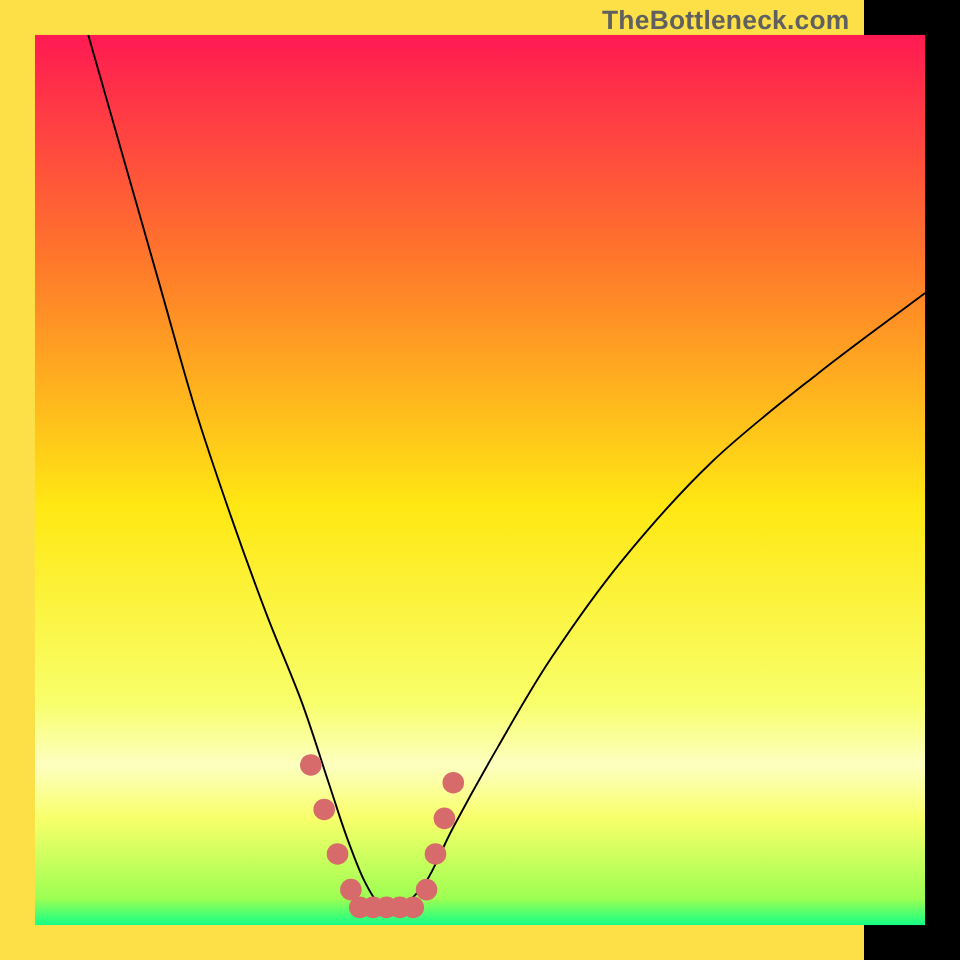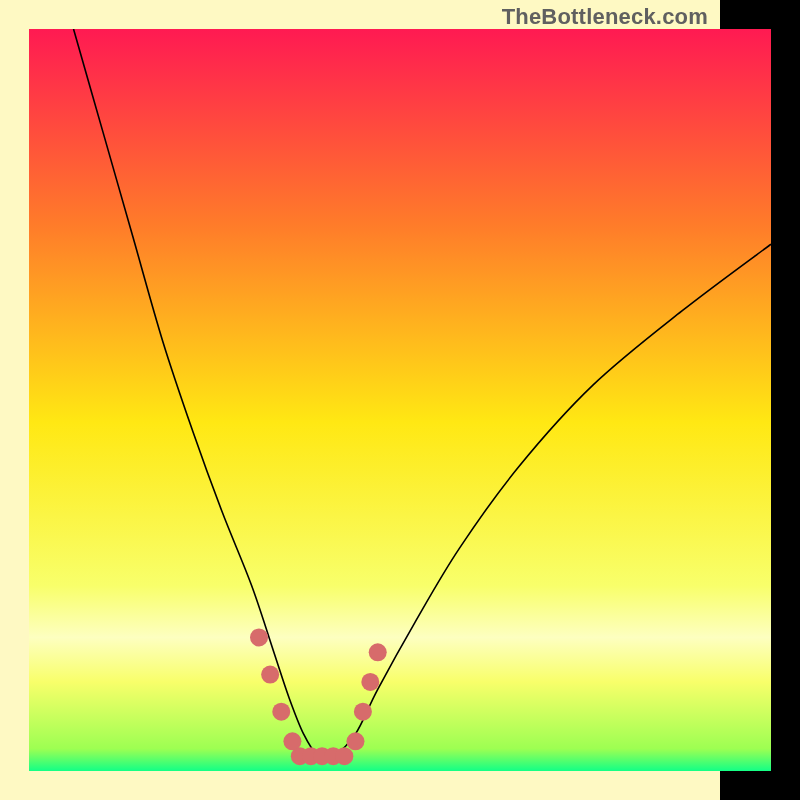--- a/index.html
+++ b/index.html
@@ -8,21 +8,21 @@
     width: 800px;
     height: 800px;
     background: #000;
     font-family: Arial, Helvetica, sans-serif;
     overflow: hidden;
   }
   .frame {
     position: relative;
     width: 720px;
     height: 800px;
-    background: #fef9c3;
+    background: #fde047;
   }
   .watermark {
     position: absolute;
     top: 4px;
     right: 12px;
     color: #606060;
     font-size: 22px;
     font-weight: 600;
     letter-spacing: 0.2px;
     user-select: none;

